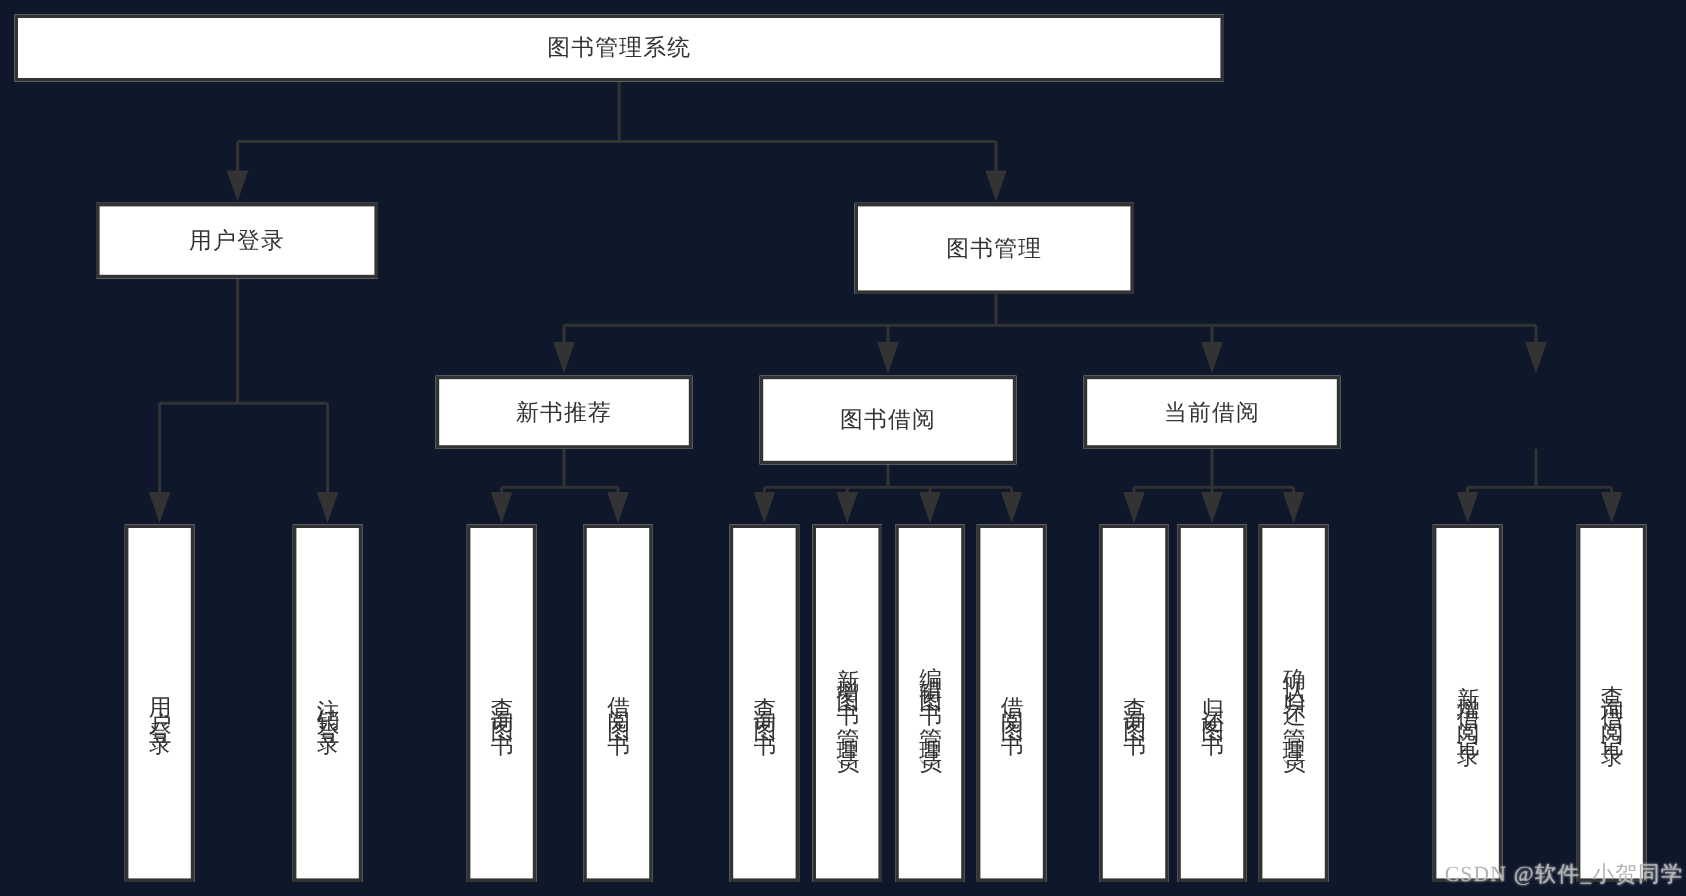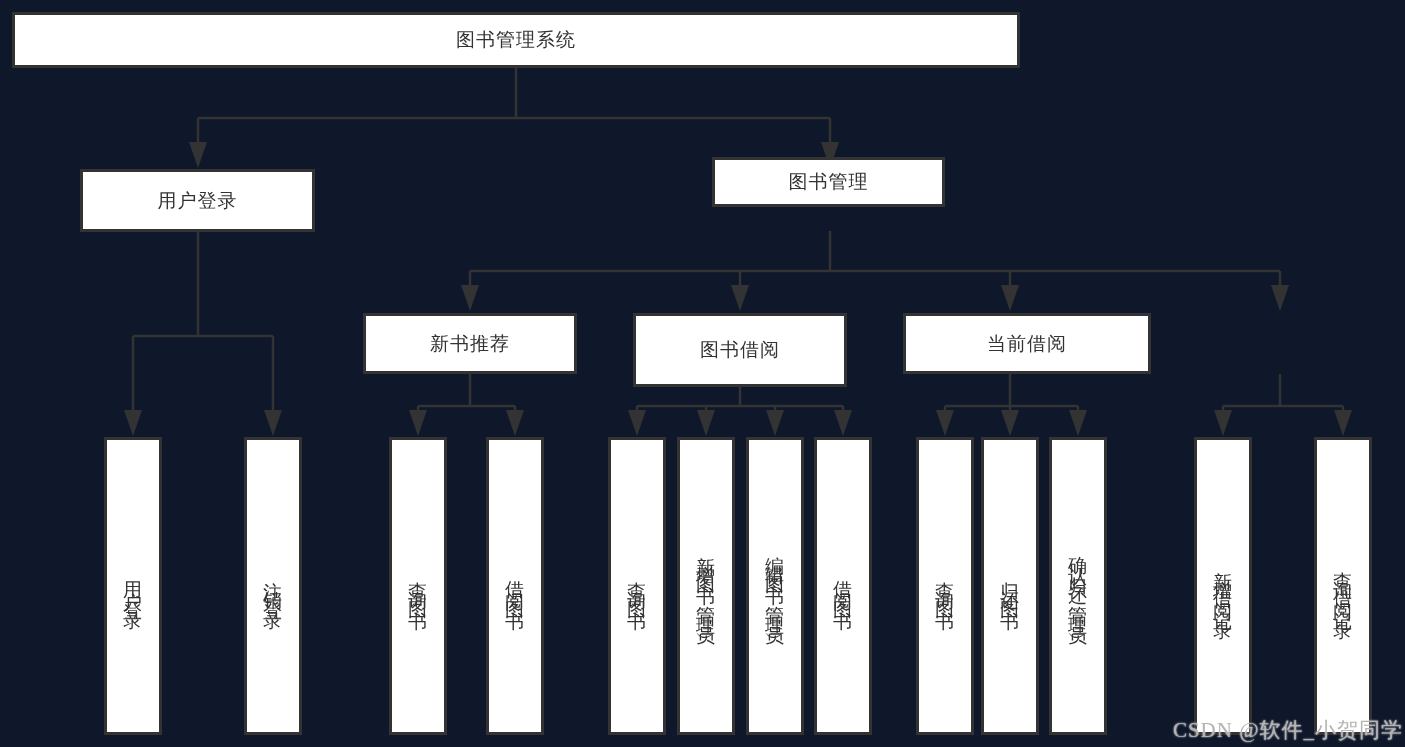--- a/index.html
+++ b/index.html
@@ -39,21 +39,21 @@
     text-orientation: mixed;
     letter-spacing: 10px;
     line-height: 1;
     white-space: normal;
   }
   .watermark {
     position: absolute;
     top: 716px;
     right: 2px;
     z-index: 3;
-    font-size: 21px;
+    font-size: 18px;
     color: #b3b3b3;
     text-shadow: 0 0 2px #ffffff;
     letter-spacing: 1px;
     white-space: nowrap;
   }
 </style>
 </head>
 <body>
 
 <div class="canvas">
@@ -89,31 +89,31 @@
     </g>
   </svg>
 
   <div class="node" style="left:12px; top:12px; width:1008px; height:56px;">
     <span class="label">图书管理系统</span>
   </div>
 
   <div class="node" style="left:80px; top:169px; width:235px; height:63px;">
     <span class="label">用户登录</span>
   </div>
-  <div class="node" style="left:712px; top:157px; width:233px; height:50px;align-items:center;">
+  <div class="node" style="left:712px; top:169px; width:233px; height:76px;align-items:center;">
     <span class="label">图书管理</span>
   </div>
 
   <div class="node" style="left:363px; top:313px; width:214px; height:61px;align-items:center;">
     <span class="label">新书推荐</span>
   </div>
   <div class="node" style="left:633px; top:313px; width:214px; height:74px;">
     <span class="label">图书借阅</span>
   </div>
-  <div class="node" style="left:903px; top:313px; width:248px; height:61px;">
+  <div class="node" style="left:903px; top:313px; width:214px; height:61px;">
     <span class="label">当前借阅</span>
   </div>
 
   <div class="node leaf" style="left:104px; top:437px; width:58px; height:298px;">
     <span class="label">用户登录</span>
   </div>
   <div class="node leaf" style="left:244px; top:437px; width:58px; height:298px;">
     <span class="label">注销登录</span>
   </div>
 

